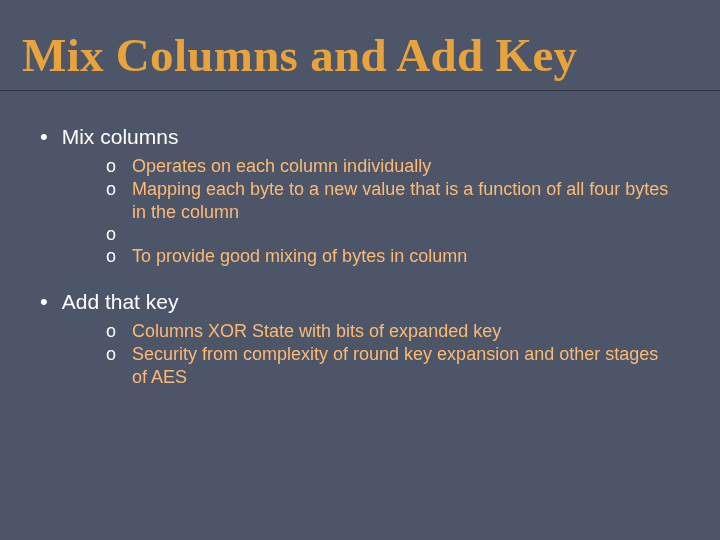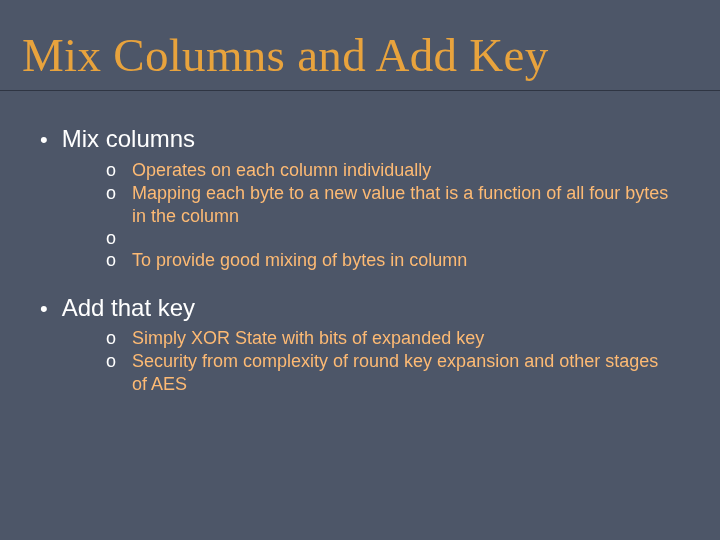--- a/index.html
+++ b/index.html
@@ -8,21 +8,21 @@
     background: #4d5668;
     font-family: Arial, Helvetica, sans-serif;
     color: #ffffff;
     position: relative;
     overflow: hidden;
   }
   .title {
     font-family: Georgia, 'Times New Roman', serif;
     color: #e8a33d;
     font-size: 47px;
-    font-weight: 400;
+    font-weight: 700;
     padding: 28px 0 8px 22px;
     letter-spacing: 0.3px;
   }
   .rule {
     border: none;
     border-top: 1px solid #2f3543;
     margin: 0;
   }
   .content {
     padding: 34px 40px 0 40px;
@@ -32,21 +32,21 @@
     align-items: baseline;
     gap: 14px;
     margin-bottom: 2px;
   }
   .bullet-dot {
     font-size: 22px;
     line-height: 1;
     color: #ffffff;
   }
   .bullet-text {
-    font-size: 24px;
+    font-size: 21px;
     color: #ffffff;
     line-height: 1.15;
   }
   .sublist {
     padding: 4px 0 22px 66px;
   }
   .sub-row {
     display: flex;
     align-items: baseline;
     gap: 10px;
@@ -93,21 +93,21 @@
     </div>
   </div>
 
   <div class="bullet-row">
     <span class="bullet-dot">•</span>
     <span class="bullet-text">Add that key</span>
   </div>
   <div class="sublist">
     <div class="sub-row">
       <span class="sub-marker">o</span>
-      <span class="sub-text">Simply XOR State with bits of expanded key</span>
+      <span class="sub-text">Columns XOR State with bits of expanded key</span>
     </div>
     <div class="sub-row">
       <span class="sub-marker">o</span>
       <span class="sub-text">Security from complexity of round key expansion and other stages of AES</span>
     </div>
   </div>
 
 </div>
 
 </body></html>

